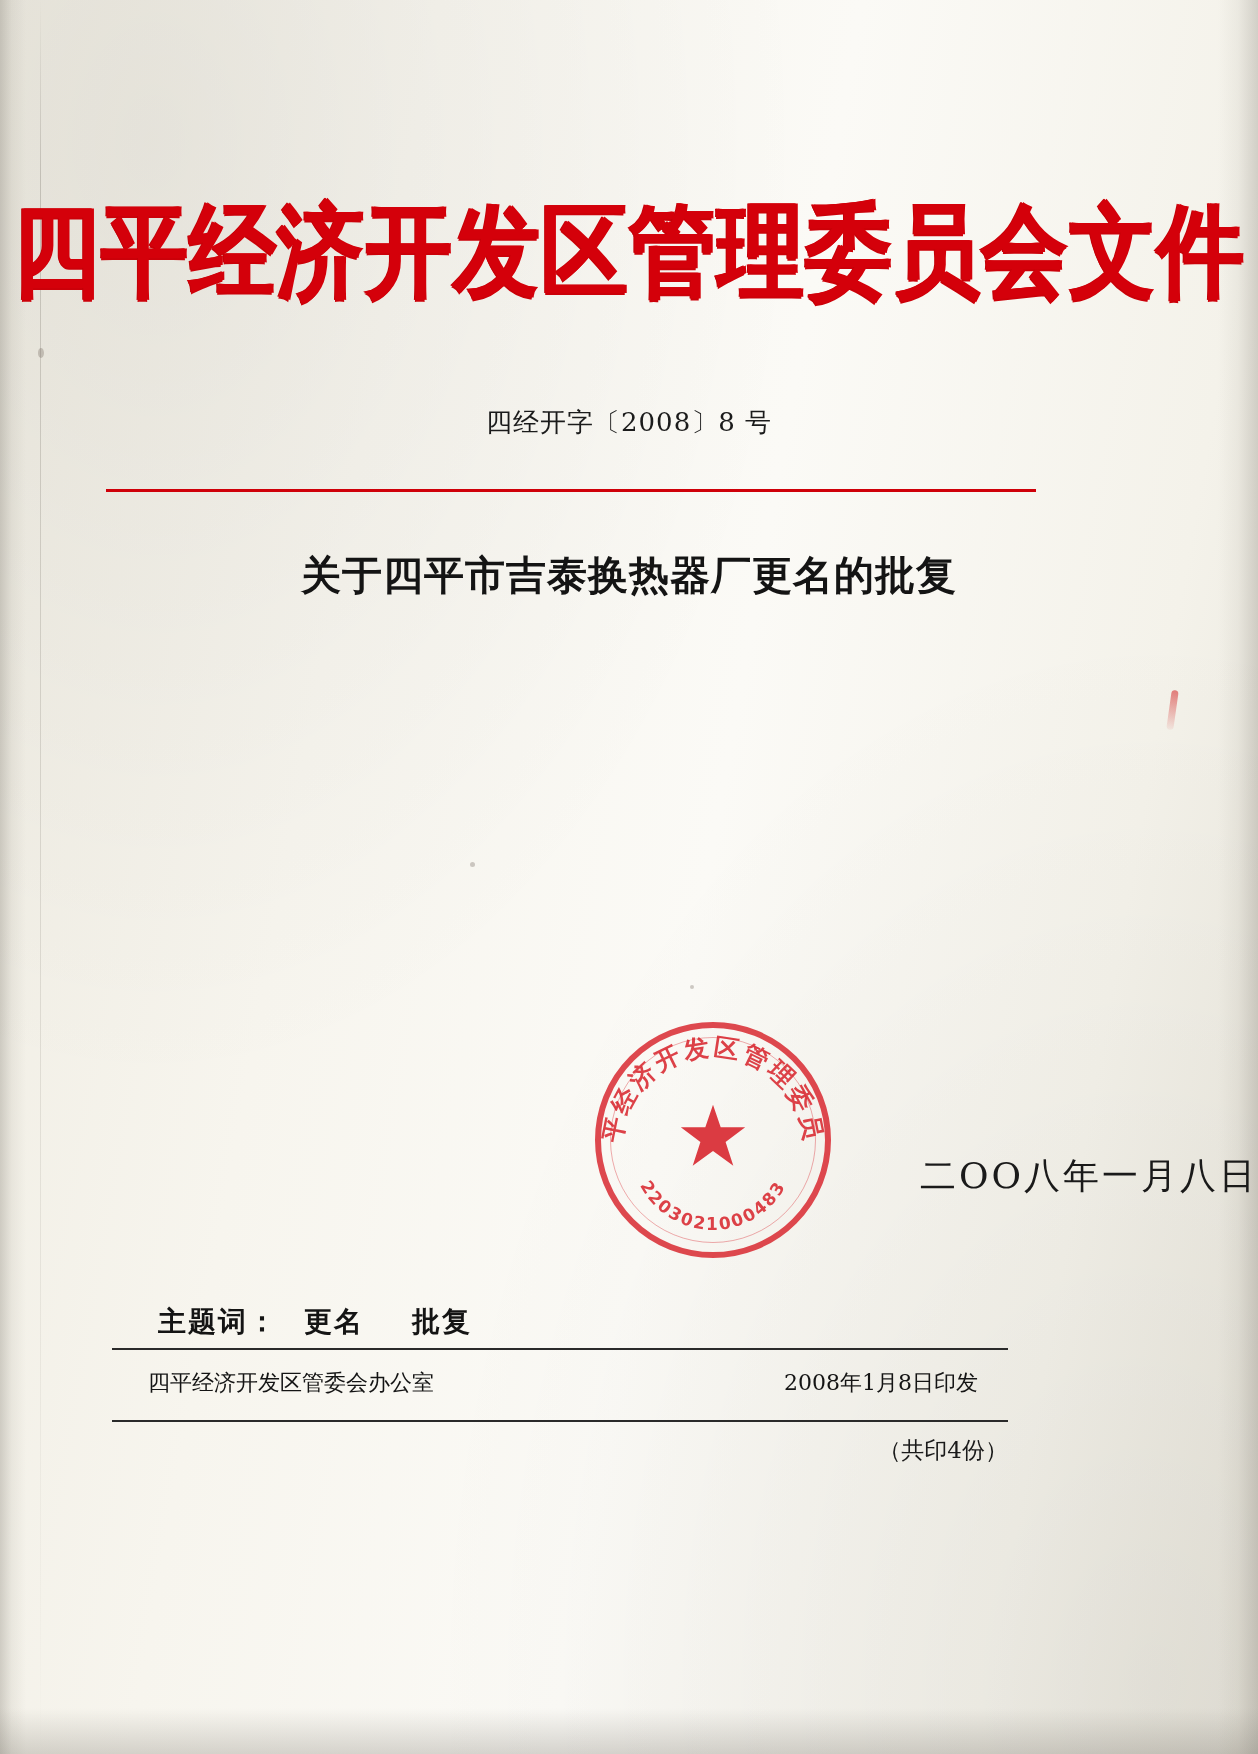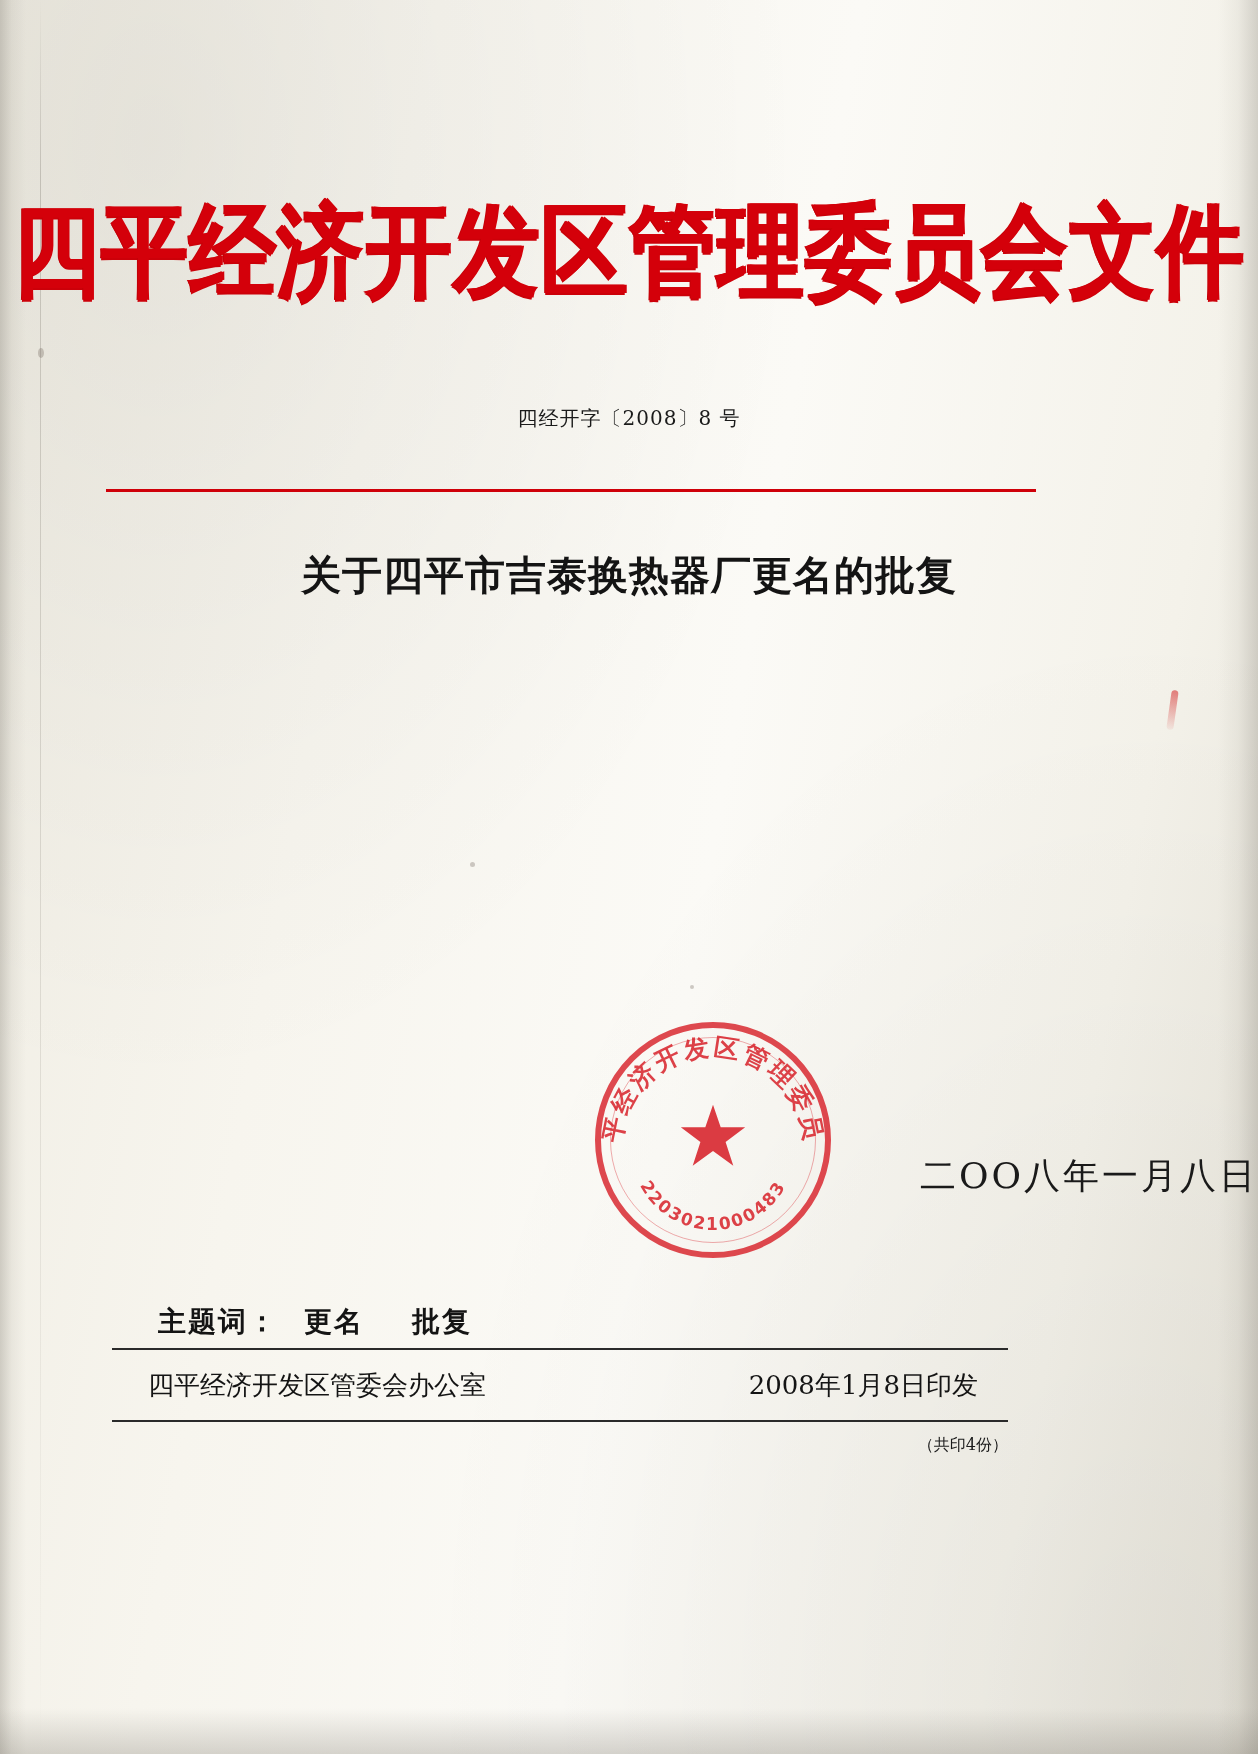--- a/index.html
+++ b/index.html
@@ -74,21 +74,21 @@
     transform: scaleY(1.18);
     transform-origin: center top;
   }
 
   .doc-number {
     position: absolute;
     top: 405px;
     left: 0;
     width: 100%;
     text-align: center;
-    font-size: 20px;
+    font-size: 26px;
     color: #1b1b1b;
     font-family: "DejaVu Serif", "Liberation Serif", serif;
     letter-spacing: 1px;
   }
 
   .red-rule {
     position: absolute;
     top: 489px;
     left: 106px;
     width: 930px;
@@ -211,31 +211,31 @@
   }
   .footer-row {
     position: absolute;
     top: 1368px;
     left: 148px;
     width: 830px;
     display: flex;
     justify-content: space-between;
     align-items: baseline;
     font-family: "DejaVu Serif", "Liberation Serif", serif;
-    font-size: 26px;
+    font-size: 22px;
     color: #141414;
   }
   .copies {
     position: absolute;
     top: 1435px;
     left: 0;
     width: 1008px;
     text-align: right;
     font-family: "DejaVu Serif", "Liberation Serif", serif;
-    font-size: 16px;
+    font-size: 23px;
     color: #1a1a1a;
   }
 
   
   .speck {
     position: absolute;
     background: rgba(120,110,100,0.35);
     border-radius: 50%;
   }
   .red-mark {

